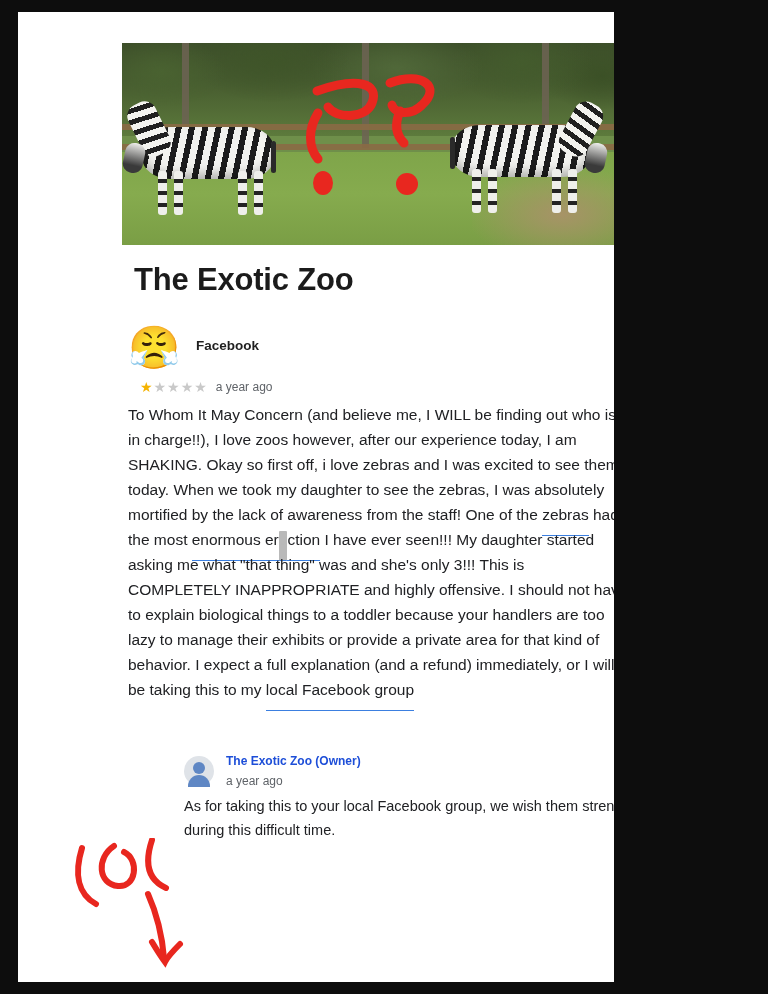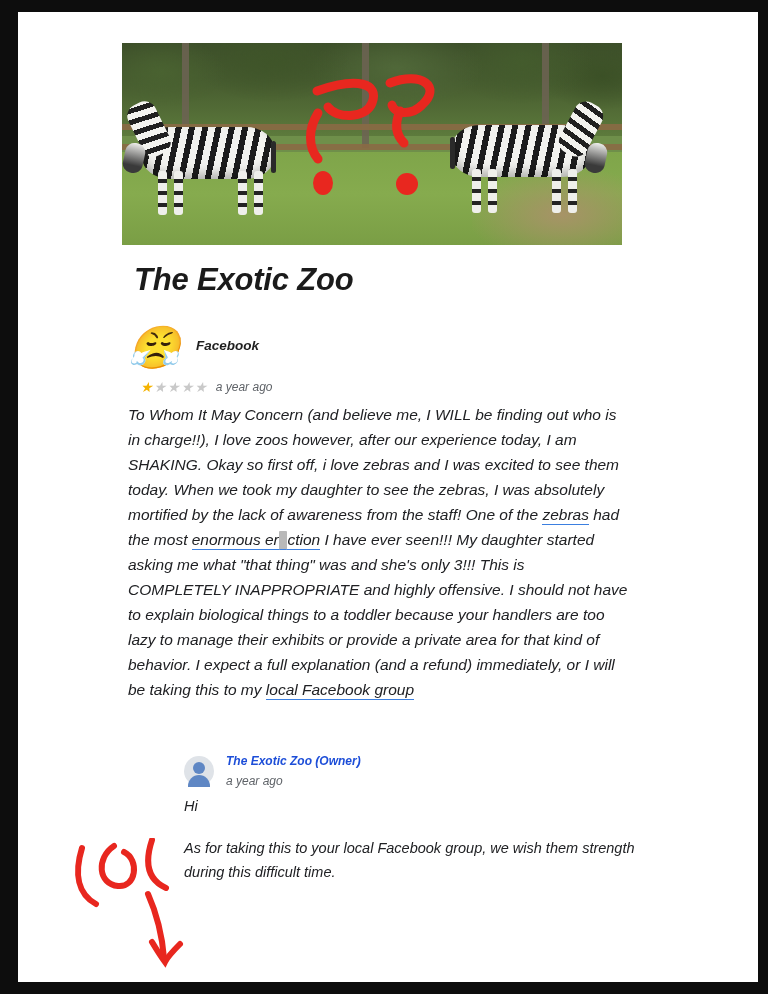--- a/index.html
+++ b/index.html
@@ -16,25 +16,24 @@
   .screen {
     position: relative;
     width: 768px;
     height: 994px;
     background: #0d0d0d;
   }
   .page {
     position: absolute;
     left: 18px;
     top: 12px;
-    width: 740px;
+    width: 596px;
     height: 970px;
     background: #ffffff;
     overflow: hidden;
-    font-style: italic;
   }
 
   
   .hero {
     position: absolute;
     left: 104px;
     top: 31px;
     width: 500px;
     height: 202px;
     overflow: hidden;
@@ -190,21 +189,21 @@
 
   .rv-body {
     margin-top: 6px;
     font-size: 15.5px;
     line-height: 25px;
     color: #202124;
     width: 500px;
   }
   .hl-underline {
     border-bottom: 1.5px solid #3b7fe0;
-    padding-bottom: 1px;
+    padding-bottom: 12px;
   }
   .redact {
     background: #b9b9b9;
     color: #b9b9b9;
     border-radius: 1px;
   }
 
   
   .reply {
     position: absolute;
@@ -323,21 +322,20 @@
     <div class="reply">
       <div class="rp-head">
         <div class="rp-avatar">
           <div class="person-head"></div>
           <div class="person-body"></div>
         </div>
         <div class="rp-name">The Exotic Zoo (Owner)</div>
         <div class="rp-date">a year ago</div>
       </div>
       <div class="rp-body">
-        <p>Hi</p>
         <p>As for taking this to your local Facebook group, we wish them strength during this difficult time.</p>
       </div>
     </div>
 
     <svg class="lol" width="160" height="140" viewBox="0 0 160 140" fill="none">
       <path d="M30 10 C 22 36, 26 56, 44 66" stroke="#e8271f" stroke-width="6" stroke-linecap="round"></path>
       <path d="M62 8 C 44 20, 46 46, 66 48 C 84 50, 88 22, 72 14" stroke="#e8271f" stroke-width="6" stroke-linecap="round"></path>
       <path d="M100 2 C 92 26, 96 42, 114 50" stroke="#e8271f" stroke-width="6" stroke-linecap="round"></path>
       <path d="M96 56 C 104 74, 110 96, 112 120" stroke="#e8271f" stroke-width="6" stroke-linecap="round"></path>
       <path d="M100 104 C 106 114, 110 120, 113 124 C 116 118, 122 112, 128 106" stroke="#e8271f" stroke-width="6" stroke-linecap="round" fill="none"></path>

